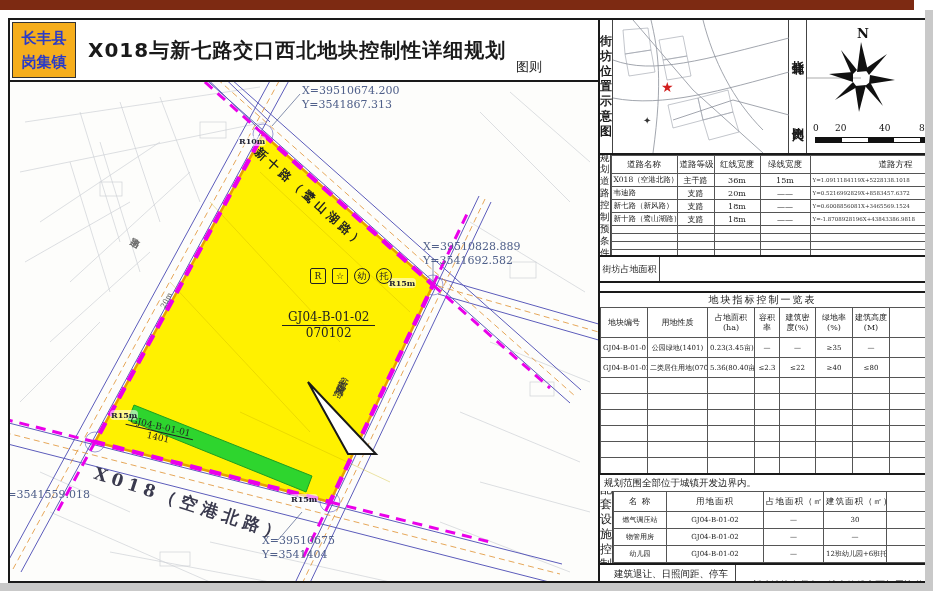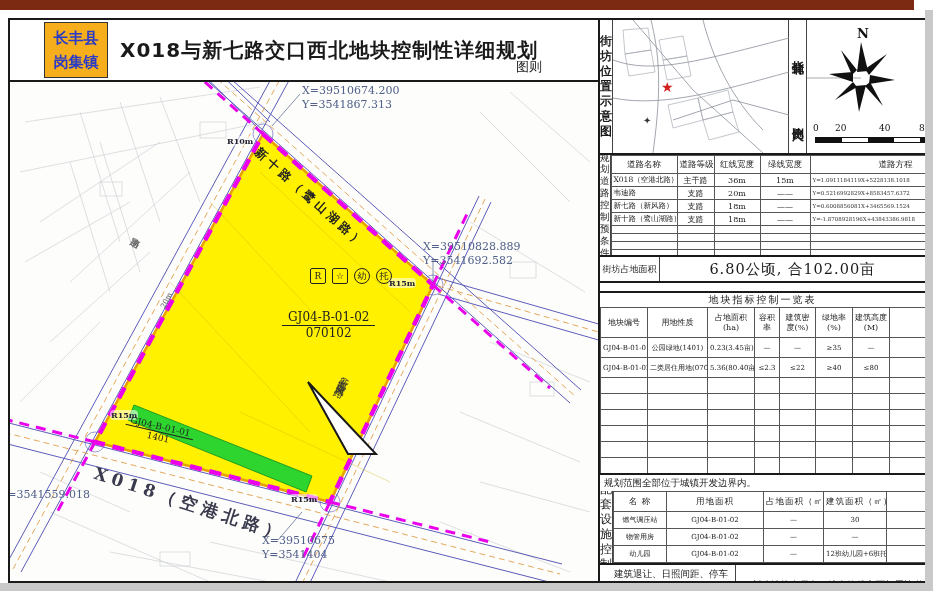--- a/index.html
+++ b/index.html
@@ -6,21 +6,21 @@
   .page{position:relative;width:933px;height:591px;overflow:hidden;background:#fff;
         font-family:"DejaVu Serif","Liberation Serif",serif;color:#1a1a1a;}
   .topbar{position:absolute;left:0;top:0;width:914px;height:10px;background:#7d2a12;}
   .edge-right{position:absolute;right:0;top:10px;width:8px;height:581px;background:#c9c9c9;}
   .edge-bottom{position:absolute;left:0;top:583px;width:925px;height:8px;background:#c9c9c9;}
   .doc{position:absolute;left:8px;top:18px;width:917px;height:565px;border:2px solid #1a1a1a;
        border-right:none;box-sizing:border-box;display:flex;background:#fff;}
   
   .leftcol{width:590px;border-right:2px solid #1a1a1a;box-sizing:border-box;display:flex;flex-direction:column;}
   .header{height:62px;border-bottom:2px solid #1a1a1a;box-sizing:border-box;position:relative;
-          display:flex;align-items:center;padding-left:32px;}
+          display:flex;align-items:center;}
   .county-box{margin-left:2px;width:64px;height:56px;background:#f6ae1c;border:1px solid #333;
               box-sizing:border-box;display:flex;flex-direction:column;align-items:center;justify-content:center;
               color:#2a3bc8;font-weight:bold;font-size:15px;line-height:1.6;
               font-family:"DejaVu Sans","Liberation Sans",sans-serif;}
   .doc-title{margin-left:12px;font-size:20px;font-weight:bold;letter-spacing:1px;
              font-family:"DejaVu Sans","Liberation Sans",sans-serif;}
   .tuze{position:absolute;right:56px;bottom:4px;font-size:13px;color:#222;}
   .map{position:relative;flex:1;overflow:hidden;background:#fdfdfb;}
   .map svg{position:absolute;left:0;top:0;}
   .maplabel{position:absolute;white-space:nowrap;}
@@ -215,21 +215,21 @@
           <div>Y=3541692.582</div>
         </div>
         <div class="maplabel coord" style="left:252px;top:452px;">
           <div>X=39510675</div>
           <div>Y=3541404</div>
         </div>
         <div class="maplabel coord" style="left:-10px;top:406px;">
           <div>Y=3541559.018</div>
         </div>
 
-        <div class="maplabel rlabel" style="left:216px;top:54px;">R10m</div>
+        <div class="maplabel rlabel" style="left:228px;top:54px;">R10m</div>
         <div class="maplabel rlabel" style="left:378px;top:196px;">R15m</div>
         <div class="maplabel rlabel" style="left:100px;top:328px;">R15m</div>
         <div class="maplabel rlabel" style="left:280px;top:412px;">R15m</div>
         <div class="maplabel w20">20m</div>
 
         <div class="maplabel roadname-a">新十路（鹭山湖路）</div>
         <div class="maplabel roadname-d">新七路（新风路）</div>
         <div class="maplabel roadname-b">韦迪路</div>
         <div class="maplabel roadname-c">X018（空港北路）</div>
 
@@ -387,21 +387,20 @@
                 <td></td>
                 <td></td>
                 <td></td>
               </tr>
         </tbody>
           </table>
       </div>
 
       <div class="block arearow">
         <div class="lab">街坊占地面积</div>
-        <div class="val">6.80公顷, 合102.00亩</div>
       </div>
       <div class="spacer"></div>
 
       <div class="block indexblock">
         <div class="idx-title">地块指标控制一览表</div>
         <table class="idxtbl">
           <colgroup>
               <col style="width:47px">
               <col style="width:60px">
               <col style="width:47px">

